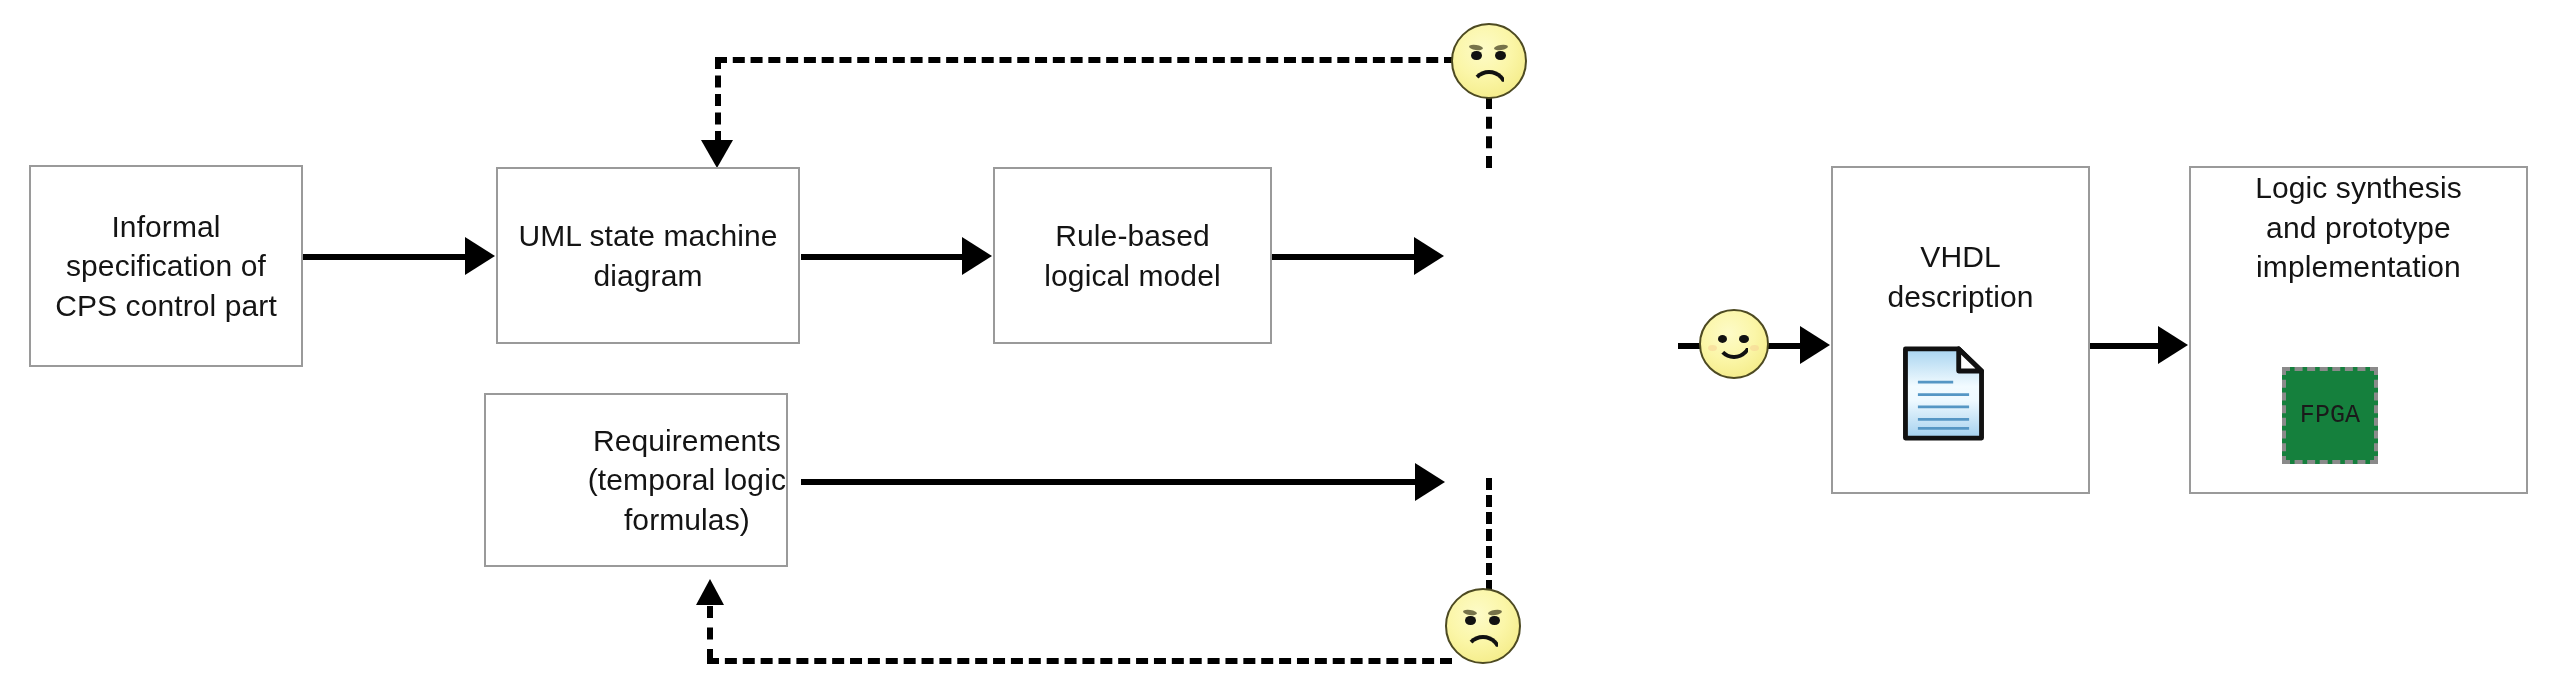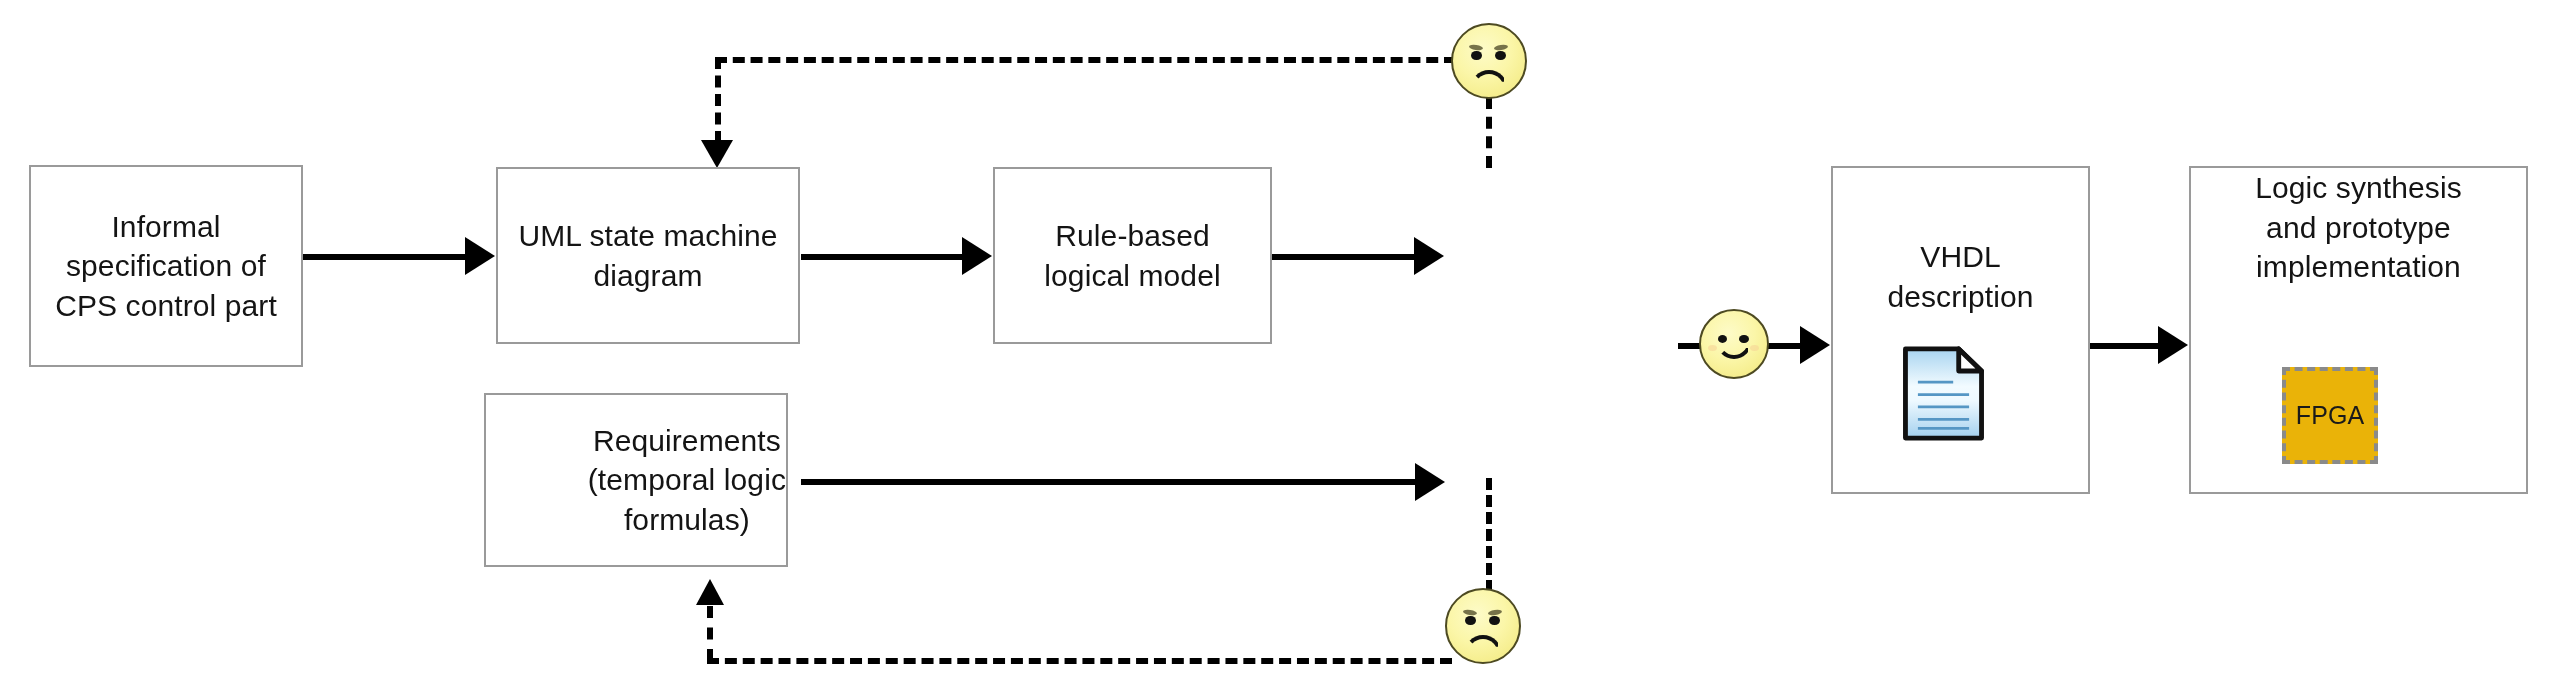--- a/index.html
+++ b/index.html
@@ -137,27 +137,27 @@
     border-radius: 50% 50% 0 0 / 100% 100% 0 0;
   }
 
   
   .doc-icon { position: absolute; }
   
   .fpga-chip {
     position: absolute;
     box-sizing: border-box;
     border: 4.8px dashed #8a8a8a;
-    background: #eab308;
+    background: #15803d;
     display: flex;
     align-items: center;
     justify-content: center;
     font-size: 25px;
     color: #1a1a1a;
-    font-family: Liberation Sans, sans-serif;
+    font-family: Liberation Mono, monospace;
   }
   .person-icon { position: absolute; }
 </style>
 </head>
 <body>
 
 <div id="canvas">
 
   <div class="dash-h" style="left:715px; top:57px; width:741px;"></div>
   <div class="dash-v" style="left:715px; top:57px; height:86px;"></div>

